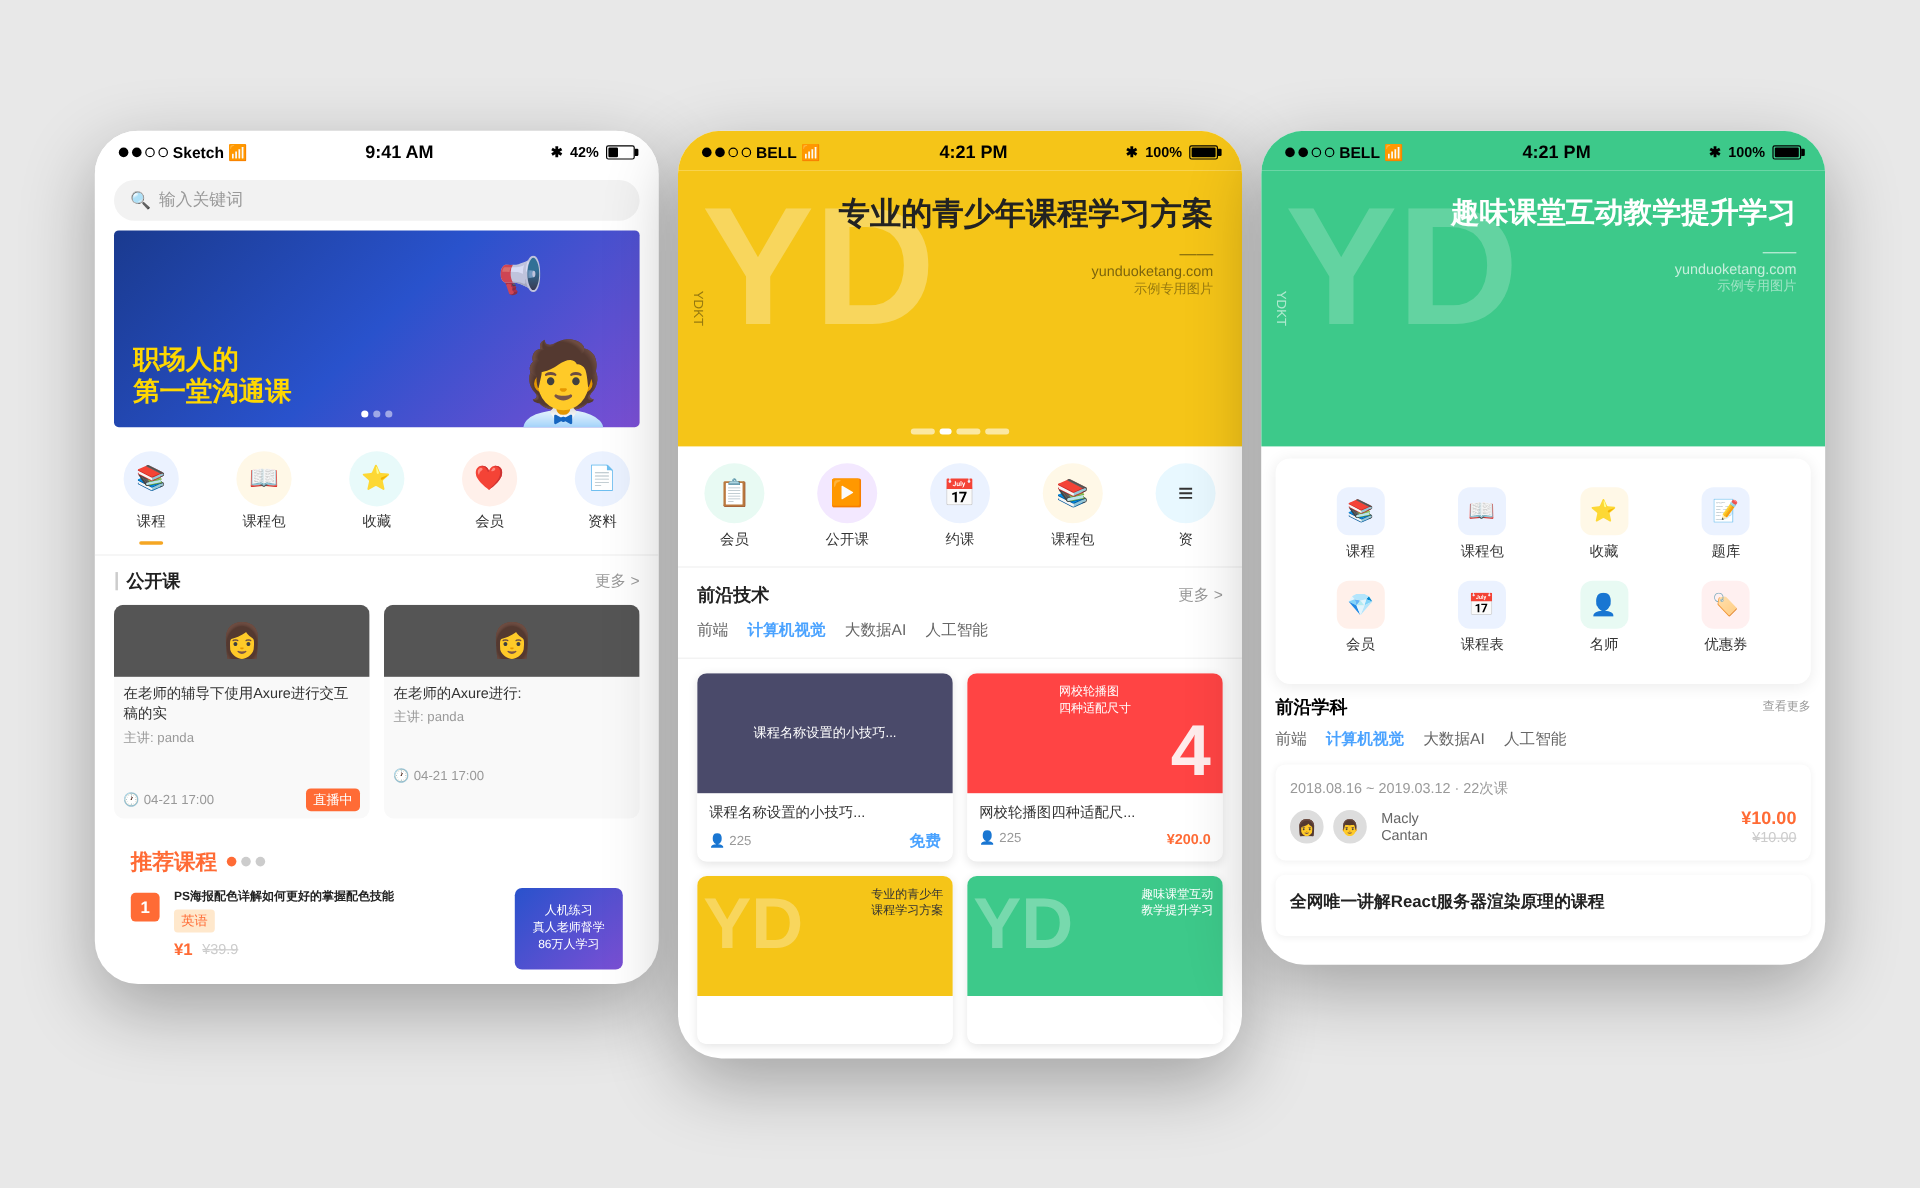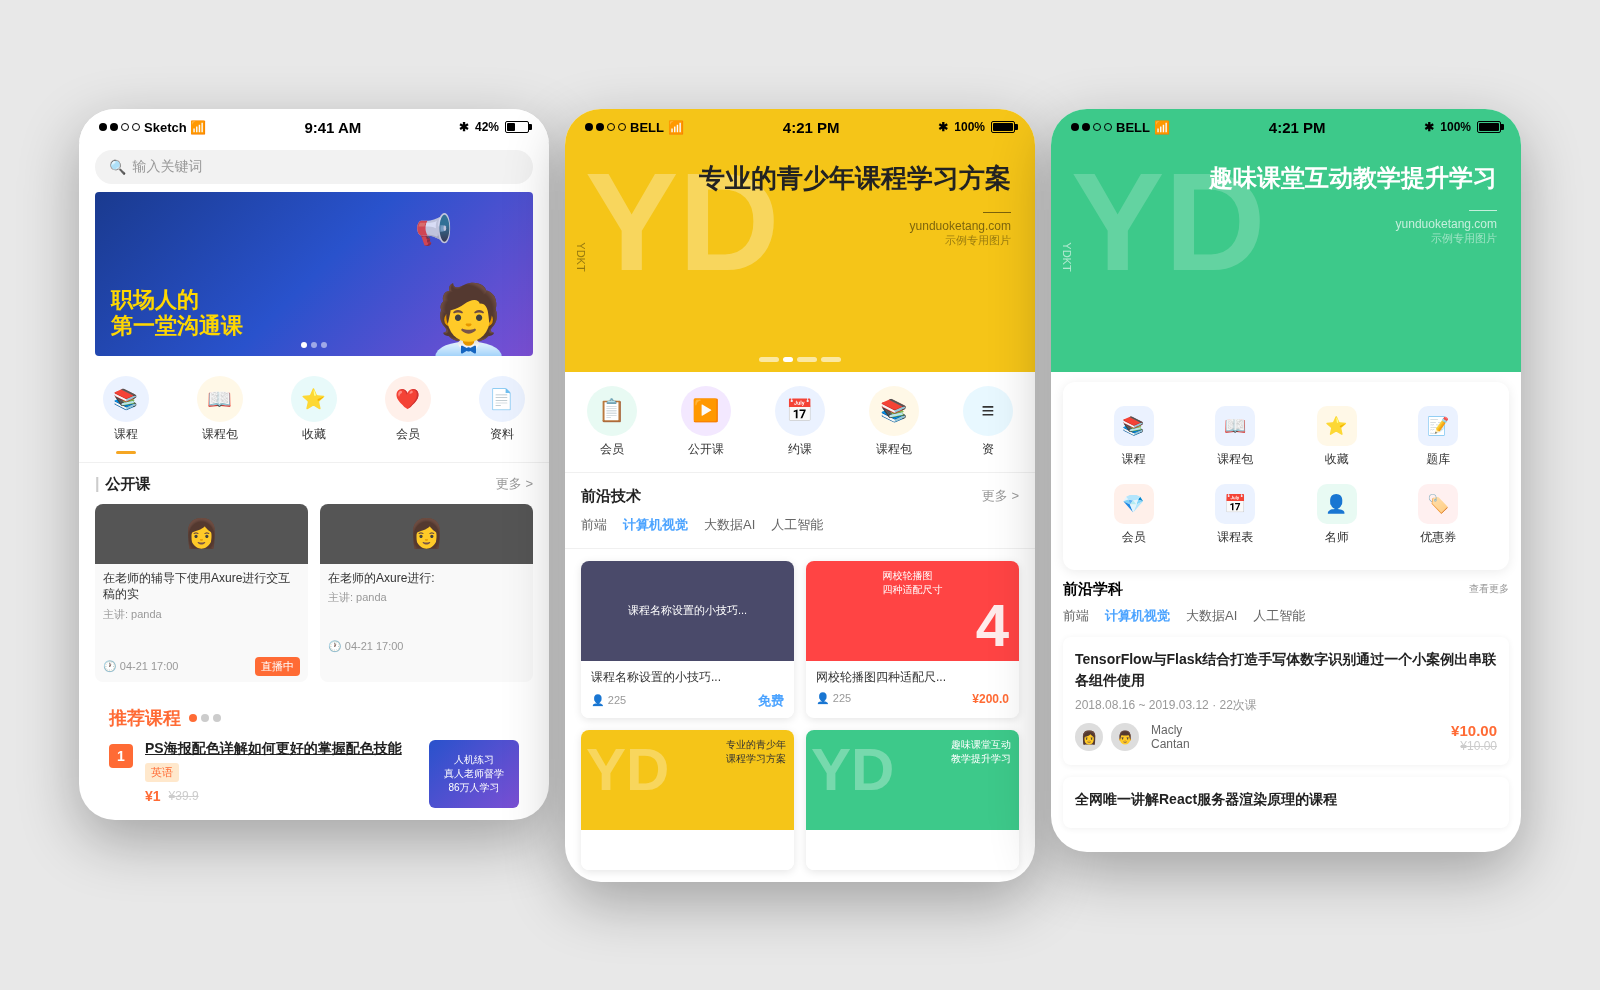--- a/index.html
+++ b/index.html
@@ -153,21 +153,21 @@
     }
     .recommend-card {
       display: flex; gap: 12px; align-items: flex-start;
     }
     .rank-badge {
       background: #FF6B35; color: #fff; font-weight: 800; font-size: 14px;
       width: 24px; height: 24px; border-radius: 4px; display: flex; align-items: center; justify-content: center;
       flex-shrink: 0; margin-top: 4px;
     }
     .recommend-info { flex: 1; }
-    .recommend-name { font-size: 14px; color: #222; font-weight: 600; margin-bottom: 4px; text-decoration: underline; }
+    .recommend-name { font-size: 10px; color: #222; font-weight: 600; margin-bottom: 4px; }
     .tag { background: #FFE8CC; color: #FF6B35; font-size: 11px; padding: 2px 6px; border-radius: 3px; display: inline-block; margin-bottom: 6px; }
     .price-row { display: flex; align-items: center; gap: 8px; }
     .price-now { color: #FF6B35; font-weight: 700; font-size: 14px; }
     .price-old { color: #ccc; text-decoration: line-through; font-size: 12px; }
     .recommend-thumb {
       width: 90px; height: 68px; border-radius: 6px; overflow: hidden; flex-shrink: 0;
       background: #2952cc;
     }
 
     
@@ -670,21 +670,20 @@
         <span class="subject-more">查看更多</span>
       </div>
       <div class="subject-filters">
         <span class="subject-filter">前端</span>
         <span class="subject-filter active">计算机视觉</span>
         <span class="subject-filter">大数据AI</span>
         <span class="subject-filter">人工智能</span>
       </div>
 
       <div class="course-detail-card">
-        <div class="course-detail-title">TensorFlow与Flask结合打造手写体数字识别通过一个小案例出串联各组件使用</div>
         <div class="course-detail-meta">2018.08.16 ~ 2019.03.12 · 22次课</div>
         <div class="course-detail-footer">
           <div class="teachers">
             <div class="teacher-avatar">👩</div>
             <div class="teacher-avatar">👨</div>
             <div style="display:flex;flex-direction:column;margin-left:4px;">
               <span class="teacher-name">Macly</span>
               <span class="teacher-name">Cantan</span>
             </div>
           </div>

